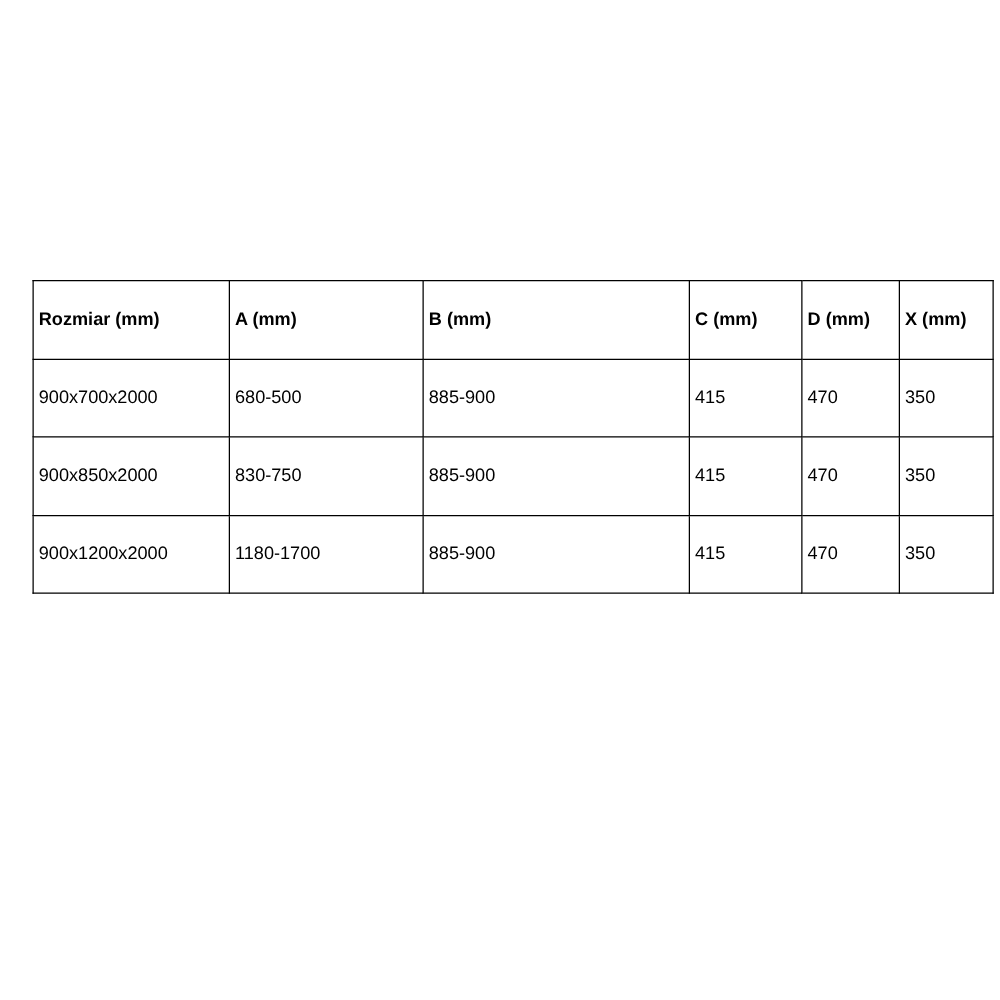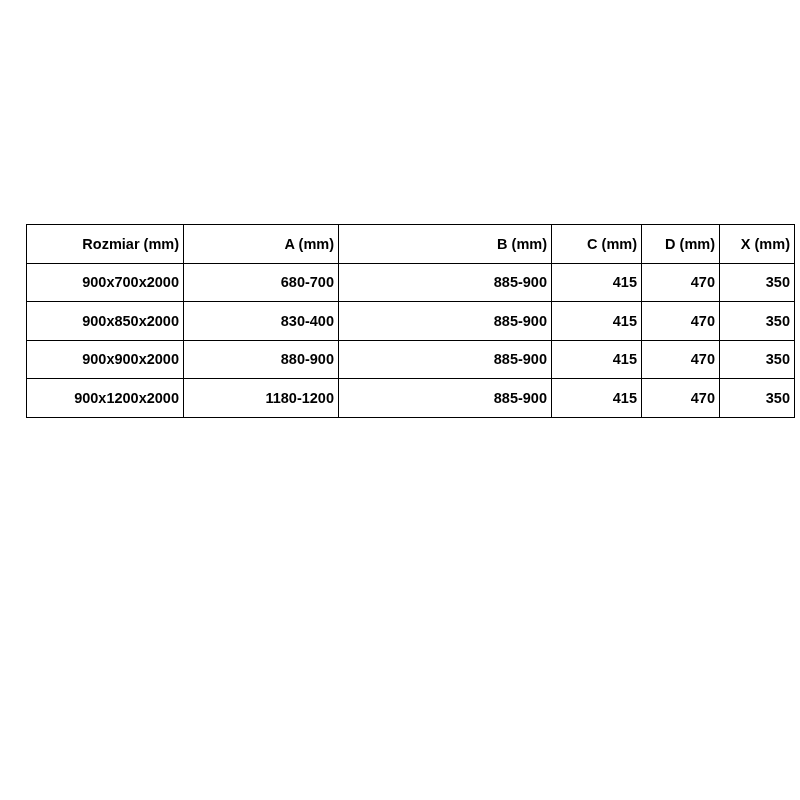--- a/index.html
+++ b/index.html
@@ -35,39 +35,39 @@
   table.spec col.c0 { width: 157px; }
   table.spec col.c1 { width: 155px; }
   table.spec col.c2 { width: 213px; }
   table.spec col.c3 { width: 90px; }
   table.spec col.c4 { width: 78px; }
   table.spec col.c5 { width: 75px; }
 
   table.spec th,
   table.spec td {
     border: 1px solid #000000;
-    text-align: right;
+    text-align: left;
     vertical-align: middle;
     height: 37.5px;
-    padding: 0 4px;
+    padding: 12px 4px;
     font-size: 14.5px;
     font-weight: bold;
     color: #000000;
     white-space: nowrap;
     overflow: hidden;
   }
   table.spec thead th {
     font-size: 14.5px;
     font-weight: bold;
   }
   table.spec tbody td.size-cell {
     font-size: 14.5px;
   }
   table.spec tbody td {
-    font-weight: bold;
+    font-weight: normal;
     border-radius: 17px;
   }
 </style>
 </head>
 <body>
 
 <div class="page">
   <div class="table-wrap">
     <table class="spec">
       <colgroup>
@@ -84,45 +84,37 @@
           <th>A (mm)</th>
           <th>B (mm)</th>
           <th>C (mm)</th>
           <th>D (mm)</th>
           <th>X (mm)</th>
         </tr>
       </thead>
       <tbody>
         <tr>
           <td class="size-cell">900x700x2000</td>
-          <td>680-700</td>
+          <td>680-500</td>
           <td>885-900</td>
           <td>415</td>
           <td>470</td>
           <td>350</td>
         </tr>
         <tr>
           <td class="size-cell">900x850x2000</td>
-          <td>830-400</td>
-          <td>885-900</td>
-          <td>415</td>
-          <td>470</td>
-          <td>350</td>
-        </tr>
-        <tr>
-          <td class="size-cell">900x900x2000</td>
-          <td>880-900</td>
+          <td>830-750</td>
           <td>885-900</td>
           <td>415</td>
           <td>470</td>
           <td>350</td>
         </tr>
         <tr>
           <td class="size-cell">900x1200x2000</td>
-          <td>1180-1200</td>
+          <td>1180-1700</td>
           <td>885-900</td>
           <td>415</td>
           <td>470</td>
           <td>350</td>
         </tr>
       </tbody>
     </table>
   </div>
 </div>
 

